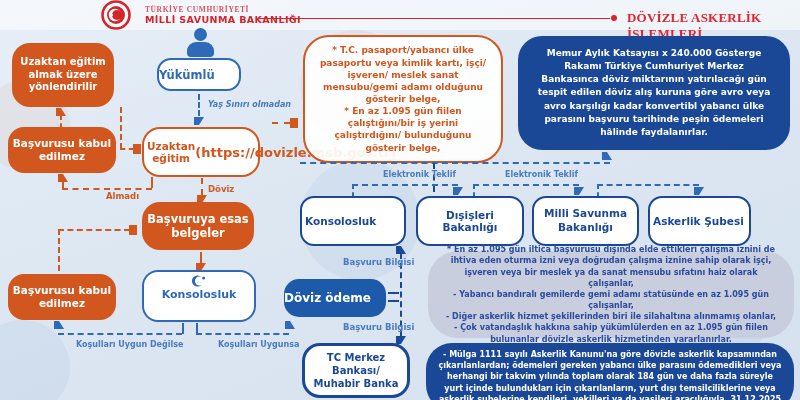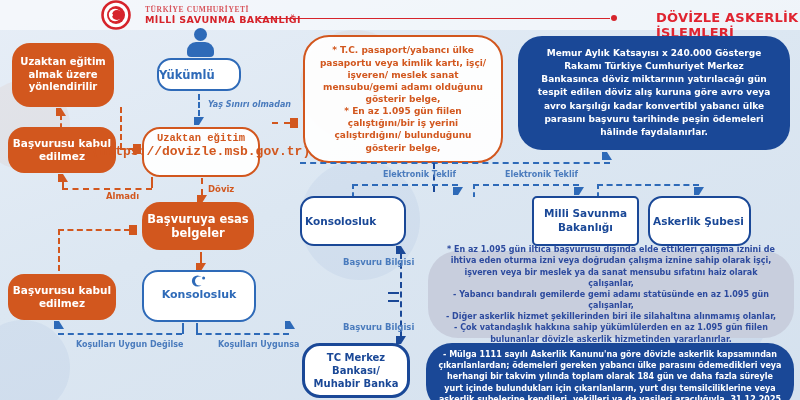--- a/index.html
+++ b/index.html
@@ -66,21 +66,21 @@
     <circle cx="15" cy="15" r="13.5" fill="#fff" stroke="#d6242b" stroke-width="2.6"></circle>
     <circle cx="15" cy="15" r="9" fill="#d6242b"></circle>
     <circle cx="14" cy="15" r="6.2" fill="#fff"></circle>
     <circle cx="16" cy="15" r="5.1" fill="#d6242b"></circle>
     <circle cx="10.5" cy="15" r="1.5" fill="#fff"></circle>
   </svg>
   <div class="abs min1" style="left:145px;top:5px;font-family:Liberation Serif, serif;">TÜRKİYE CUMHURİYETİ</div>
   <div class="abs min2" style="left:145px;top:14px;">MİLLİ SAVUNMA BAKANLIĞI</div>
   <div class="abs hline-red" style="left:258px;top:18px;width:352px;"></div>
   <div class="abs dot-red" style="left:611px;top:15px;"></div>
-  <div class="abs page-title" style="left:656px;top:10px;">DÖVİZLE ASKERLİK İŞLEMLERİ</div>
+  <div class="abs page-title" style="left:627px;top:10px;font-family:Liberation Serif, serif;">DÖVİZLE ASKERLİK İŞLEMLERİ</div>
 
   <div class="bx orange-fill" style="left:12px;top:43px;width:102px;height:64px;border-radius:18px;font-size:10px;line-height:1.25;padding:4px;">
     <span>Uzaktan eğitim almak üzere yönlendirilir</span>
   </div>
   <div class="bx orange-fill" style="left:8px;top:127px;width:108px;height:46px;border-radius:16px;font-size:10.5px;line-height:1.25;padding:4px;">
     <span>Başvurusu kabul edilmez</span>
   </div>
   <div class="bx orange-fill" style="left:8px;top:274px;width:108px;height:46px;border-radius:16px;font-size:10.5px;line-height:1.25;padding:4px;">
     <span>Başvurusu kabul edilmez</span>
   </div>
@@ -88,21 +88,21 @@
   <div class="p-head" style="left:194px;top:28px;"></div>
   <div class="p-body" style="left:187px;top:42px;"></div>
   <div class="bx blue-line" style="left:157px;top:58px;width:84px;height:33px;border-radius:14px;font-size:11.5px;">
     <span>Yükümlü</span>
   </div>
 
   <div class="dv b" style="left:198px;top:94px;height:22px;"></div>
   <div class="tri tri-down tc-b" style="left:194px;top:117px;"></div>
   <div class="lbl-b" style="left:208px;top:100px;width:95px;font-style:italic;">Yaş Sınırı olmadan</div>
 
-  <div class="bx orange-line" style="left:142px;top:127px;width:118px;height:50px;border-radius:18px;font-size:10.5px;flex-direction:column;padding:3px;font-family:Liberation Mono, monospace;">
+  <div class="bx orange-line" style="left:142px;top:127px;width:118px;height:50px;border-radius:18px;font-size:10.5px;padding:3px;">
     <span>Uzaktan eğitim</span>
     <span style="font-size:13px;">(https://dovizle.msb.gov.tr)</span>
   </div>
 
   <div class="dv o" style="left:120px;top:107px;height:42px;"></div>
   <div class="dh o" style="left:120px;top:148px;width:14px;"></div>
   <div class="tri tri-right tc-o" style="left:133px;top:144px;"></div>
 
   <div class="dv o" style="left:60px;top:115px;height:13px;"></div>
   <div class="tri tri-up tc-o" style="left:56px;top:108px;"></div>
@@ -168,35 +168,41 @@
   <div class="dv b" style="left:473px;top:184px;height:13px;"></div>
   <div class="dh b" style="left:473px;top:184px;width:106px;"></div>
   <div class="tri tri-down tc-b" style="left:574px;top:187px;"></div>
   <div class="dv b" style="left:597px;top:184px;height:13px;"></div>
   <div class="dh b" style="left:597px;top:184px;width:102px;"></div>
   <div class="tri tri-down tc-b" style="left:694px;top:187px;"></div>
 
   <div class="bx navy-line" style="left:300px;top:196px;width:106px;height:50px;border-radius:14px;font-size:10.5px;padding:3px;">
     <span>Konsolosluk</span>
   </div>
-  <div class="bx navy-line" style="left:532px;top:196px;width:107px;height:50px;border-radius:5px;font-size:10.5px;line-height:1.3;padding:2px;">
+  <div class="bx navy-line" style="left:416px;top:196px;width:108px;height:50px;border-radius:14px;font-size:10.5px;padding:3px;">
+    <span>Dışişleri Bakanlığı</span>
+  </div>
+  <div class="bx navy-line" style="left:532px;top:196px;width:107px;height:50px;border-radius:14px;font-size:10.5px;line-height:1.3;padding:2px;">
     <span>Milli Savunma Bakanlığı</span>
   </div>
   <div class="bx navy-line" style="left:648px;top:196px;width:103px;height:50px;border-radius:14px;font-size:10.5px;padding:3px;">
     <span>Askerlik Şubesi</span>
   </div>
 
   <div class="dv db" style="left:400px;top:253px;height:83px;"></div>
   <div class="tri tri-up tc-db" style="left:396px;top:246px;"></div>
   <div class="tri tri-down tc-db" style="left:396px;top:336px;"></div>
   <div class="lbl-b" style="left:343px;top:257px;font-size:8.5px;">Başvuru Bilgisi</div>
   <div class="lbl-b" style="left:343px;top:322px;font-size:8.5px;">Başvuru Bilgisi</div>
   <div class="dh db" style="left:388px;top:292px;width:11px;"></div>
   <div class="dh db" style="left:388px;top:300px;width:11px;"></div>
 
+  <div class="bx blue-fill" style="left:284px;top:279px;width:102px;height:38px;border-radius:15px;font-size:12px;">
+    <span>Döviz ödeme</span>
+  </div>
 
   <div class="bx navy-line" style="left:302px;top:343px;width:108px;height:55px;border-radius:18px;font-size:10px;line-height:1.3;border-width:3px;padding:3px;">
     <span>TC Merkez Bankası/ Muhabir Banka</span>
   </div>
 
   <div class="bx light-panel" style="left:428px;top:251px;width:366px;height:87px;border-radius:30px;font-size:8px;line-height:1.4;padding:5px 14px;font-weight:bold;">
     <span class="pre">* En az 1.095 gün iltica başvurusu dışında elde ettikleri çalışma iznini de ihtiva eden oturma izni veya doğrudan çalışma iznine sahip olarak işçi, işveren veya bir meslek ya da sanat mensubu sıfatını haiz olarak çalışanlar,
 - Yabancı bandıralı gemilerde gemi adamı statüsünde en az 1.095 gün çalışanlar,
 - Diğer askerlik hizmet şekillerinden biri ile silahaltına alınmamış olanlar,
 - Çok vatandaşlık hakkına sahip yükümlülerden en az 1.095 gün fiilen bulunanlar dövizle askerlik hizmetinden yararlanırlar.</span>

